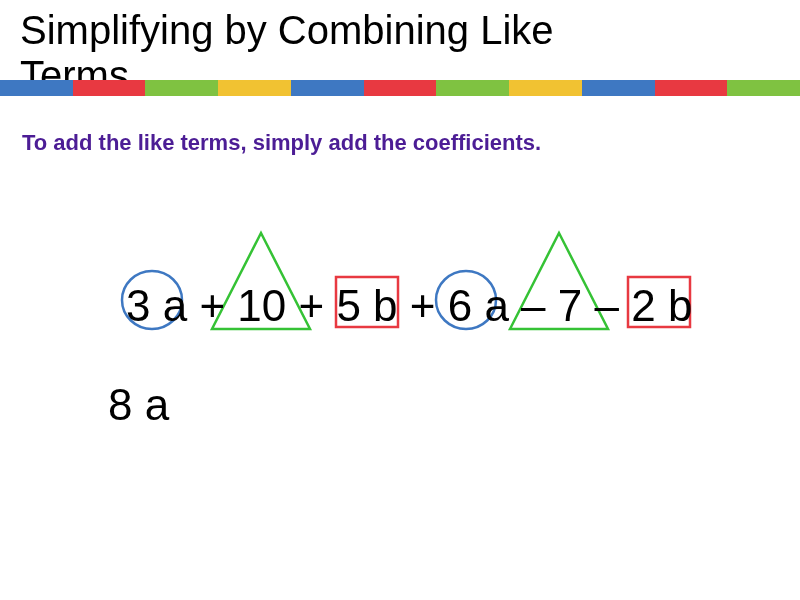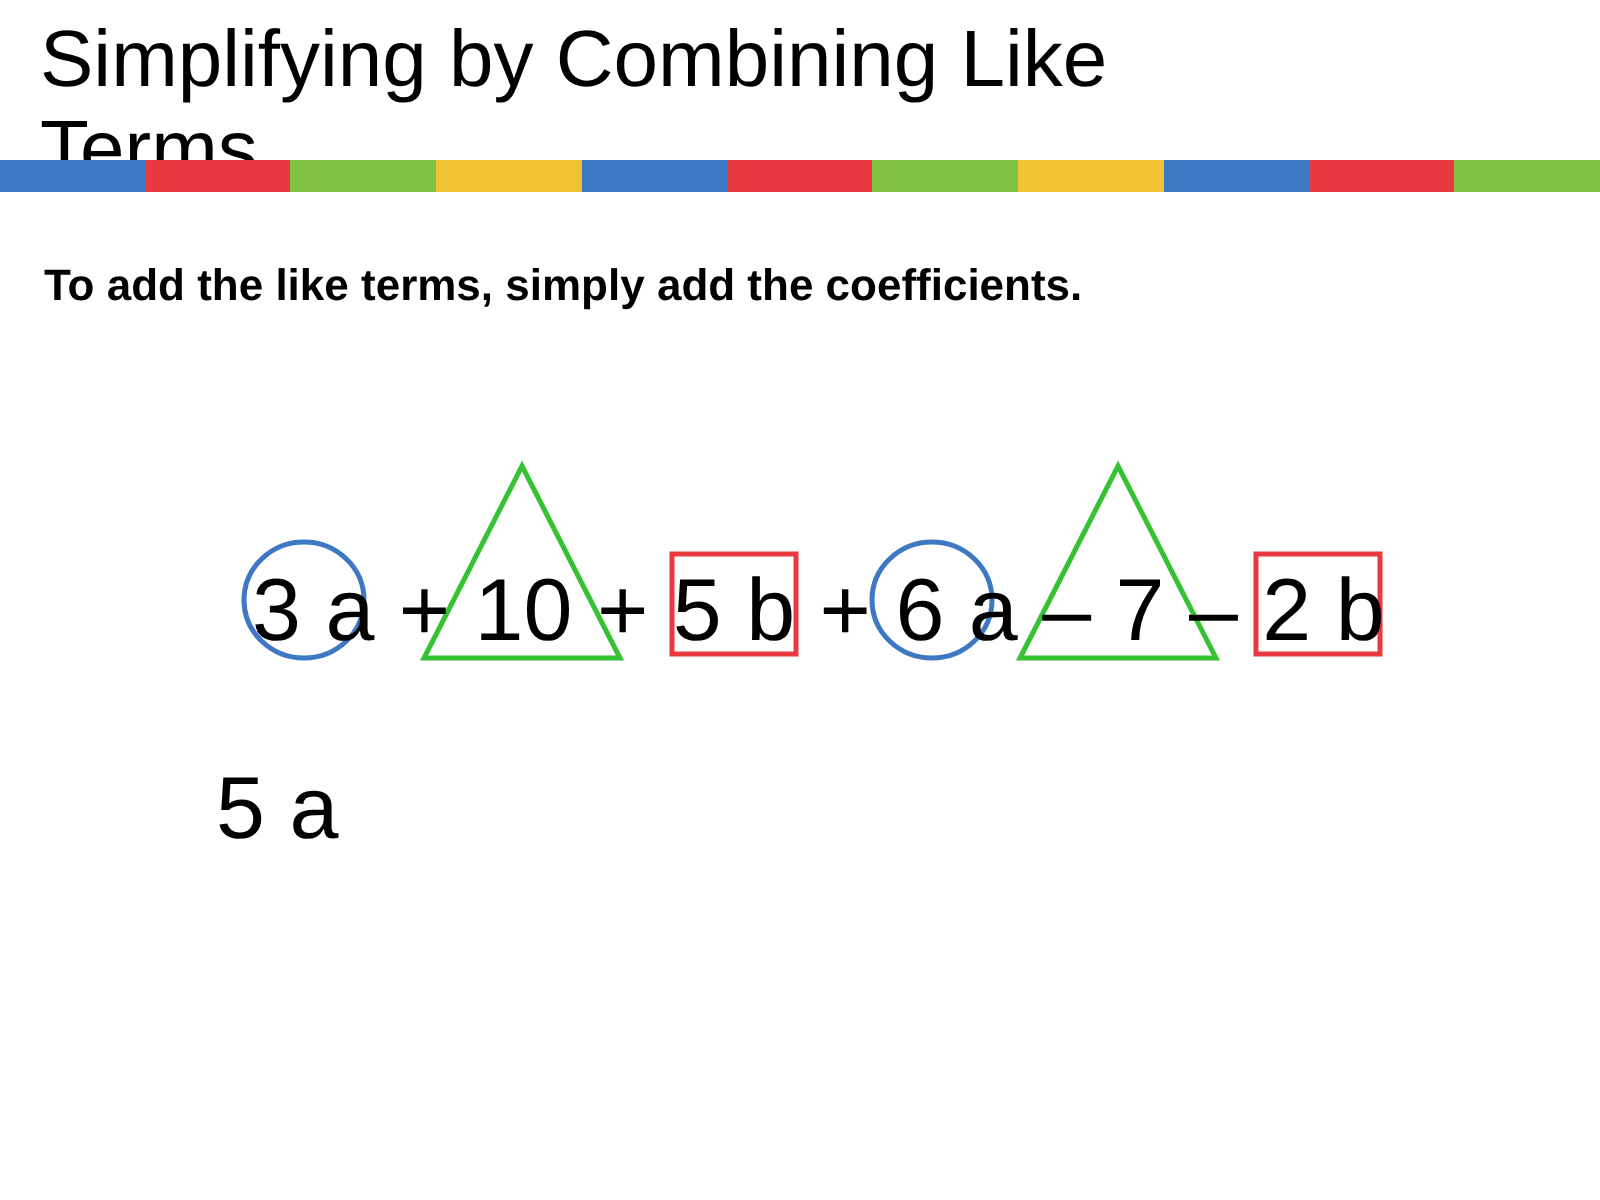--- a/index.html
+++ b/index.html
@@ -35,21 +35,21 @@
   }
   .stripe > div {
     height: 100%;
   }
   .instruction {
     position: absolute;
     top: 130px;
     left: 22px;
     font-size: 22px;
     font-weight: bold;
-    color: #000000;
+    color: #4c1d95;
   }
   .expr-area {
     position: absolute;
     top: 225px;
     left: 100px;
     width: 600px;
     height: 130px;
     margin-left: 26px;
   }
   .expr-text {
@@ -118,15 +118,15 @@
       <polygon points="55,4 104,100 6,100" fill="none" stroke="#35C235" stroke-width="2.5"></polygon>
     </svg>
 
     <svg class="shape" style="left:500px; top:50px; width:66px; height:54px;">
       <rect x="2" y="2" width="62" height="50" fill="none" stroke="#E83941" stroke-width="2.5"></rect>
     </svg>
 
     <div class="expr-text">3 a + 10 + 5 b + 6 a – 7 – 2 b</div>
   </div>
 
-  <div class="answer">5 a</div>
+  <div class="answer">8 a</div>
 
 </div>
 
 </body></html>

